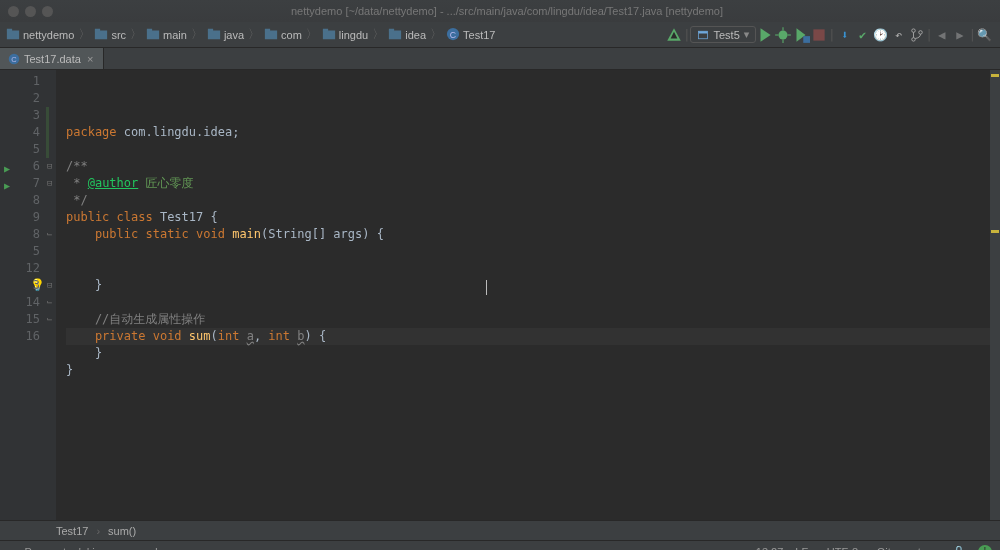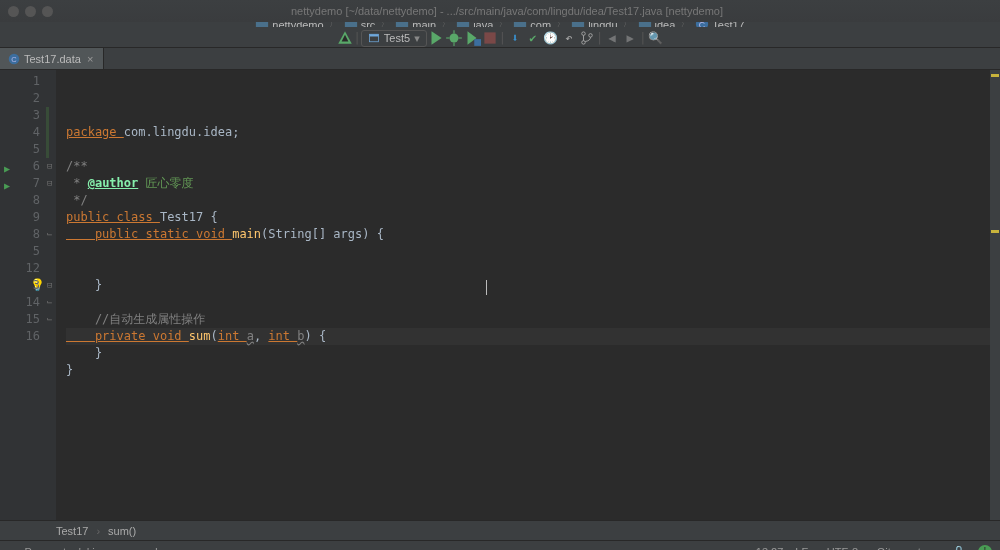--- a/index.html
+++ b/index.html
@@ -1,43 +1,43 @@
 <!DOCTYPE html>
 <html><head>
 <meta charset="utf-8">
 <style>
   * { margin: 0; padding: 0; box-sizing: border-box; }
   html, body { width: 1000px; height: 550px; overflow: hidden; font-family: "Menlo", "Consolas", monospace; font-size: 12px; background: #2b2b2b; color: #a9b7c6; }
   .titlebar { height: 22px; background: linear-gradient(#3c3f41,#3a3c3e); display: flex; align-items: center; padding: 0 8px; position: relative; }
   .traffic { display: flex; gap: 6px; }
   .tlight { width: 11px; height: 11px; border-radius: 50%; background: #555; }
   .title-text { position: absolute; left: 14px; right: 0; text-align: center; font-size: 11px; color: #777; font-family: -apple-system, sans-serif; }
-  .toolbar { height: 26px; background: #3c3f41; border-bottom: 1px solid #282828; display: flex; align-items: center; padding: 0 6px; gap: 2px; flex-direction: column; }
+  .toolbar { height: 26px; background: #3c3f41; border-bottom: 1px solid #282828; display: flex; align-items: center; padding: 0 6px; gap: 2px; }
   .crumbs { display: flex; align-items: center; gap: 4px; flex: 1; overflow: hidden; }
   .crumb { display: flex; align-items: center; gap: 3px; color: #bbb; font-family: -apple-system, sans-serif; font-size: 11px; white-space: nowrap; }
   .crumb svg { width: 14px; height: 14px; }
   .sep { color: #666; }
   .rightbar { display: flex; align-items: center; }
   .rightbar .ico { width: 18px; height: 18px; display: flex; align-items: center; justify-content: center; color: #aaa; cursor: pointer; }
   .runcfg { display: flex; align-items: center; gap: 4px; border: 1px solid #555; padding: 1px 6px; border-radius: 3px; color: #bbb; font-family: -apple-system, sans-serif; font-size: 11px; }
   .tabrow { height: 22px; background: #3c3f41; border-bottom: 1px solid #282828; display: flex; align-items: stretch; }
   .tab { display: flex; align-items: center; gap: 4px; padding: 0 8px; background: #515658; color: #bbb; font-family: -apple-system, sans-serif; font-size: 11px; border-right: 1px solid #282828; }
   .tab .close { color: #999; padding: 0 2px; }
   .editor { position: relative; height: 450px; display: flex; background: #2b2b2b; }
   .gutter { width: 46px; background: #313335; text-align: right; padding: 3px 6px 0 0; color: #606366; font-size: 12px; line-height: 17px; user-select: none; position: relative; }
   .gutter .ln { height: 17px; position: relative; }
   .bulb { position: absolute; left: 30px; color: #f0a732; font-size: 12px; }
   .tri { position: absolute; left: 4px; color: #499c54; font-size: 10px; }
   .code { flex: 1; padding: 3px 0 0 10px; font-size: 12px; line-height: 17px; white-space: pre; position: relative; }
   .codeline { height: 17px; }
-  .kw { color: #cc7832; text-decoration: underline; }
+  .kw { color: #cc7832; }
   .str, .pkg { color: #a9b7c6; }
   .cls { color: #a9b7c6; }
   .cmt { color: #808080; }
-  .doctag { color: #86efac; font-weight: bold; text-decoration: underline; }
+  .doctag { color: #22c55e; font-weight: normal; text-decoration: underline; }
   .doctxt { color: #629755; }
   .fn { color: #ffc66d; }
   .param-unused { color: #808080; text-decoration: underline wavy #808080; }
   .caret { position: absolute; width: 1px; height: 15px; background: #bbb; }
   .rstripe { position: absolute; right: 0; top: 0; width: 10px; height: 100%; background: #3c3f41; }
   .rstripe .mark { position: absolute; left: 1px; width: 8px; height: 3px; }
   .breadcrumb-bar { height: 20px; background: #3c3f41; border-top: 1px solid #282828; display: flex; align-items: center; padding-left: 56px; gap: 8px; font-family: -apple-system, sans-serif; font-size: 11px; color: #aaa; }
   .breadcrumb-bar .bsep { color: #666; }
   .statusbar { height: 22px; background: #3c3f41; border-top: 1px solid #282828; display: flex; align-items: center; padding: 0 8px; font-family: -apple-system, sans-serif; font-size: 11px; color: #999; }
   .statusbar .msg { flex: 1; display: flex; align-items: center; gap: 6px; }

